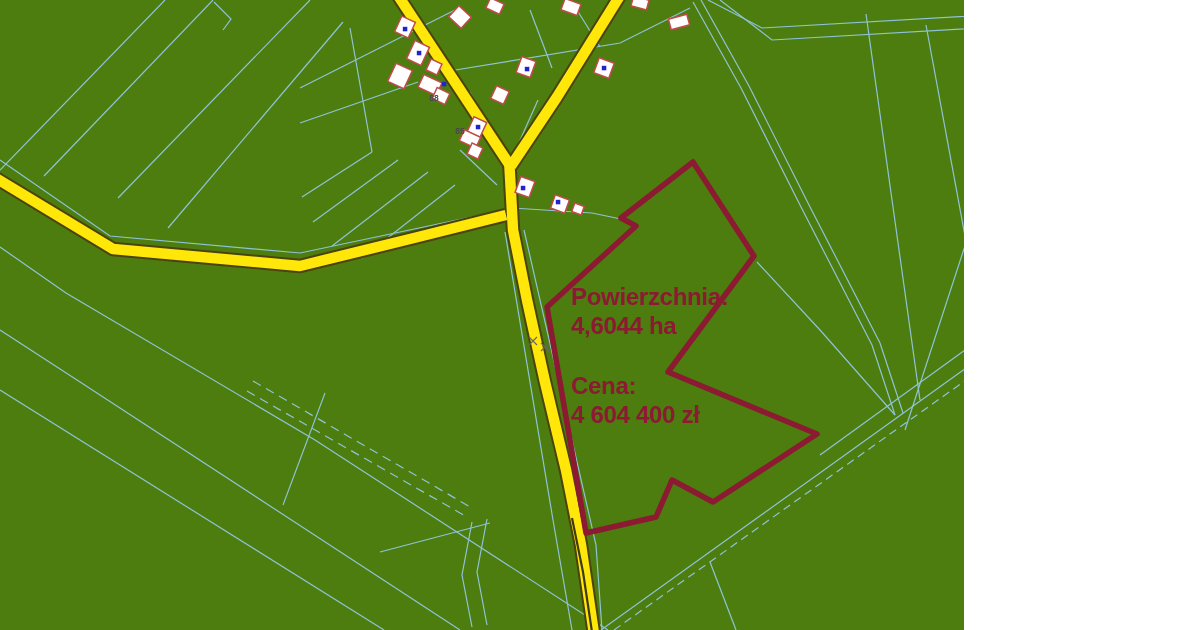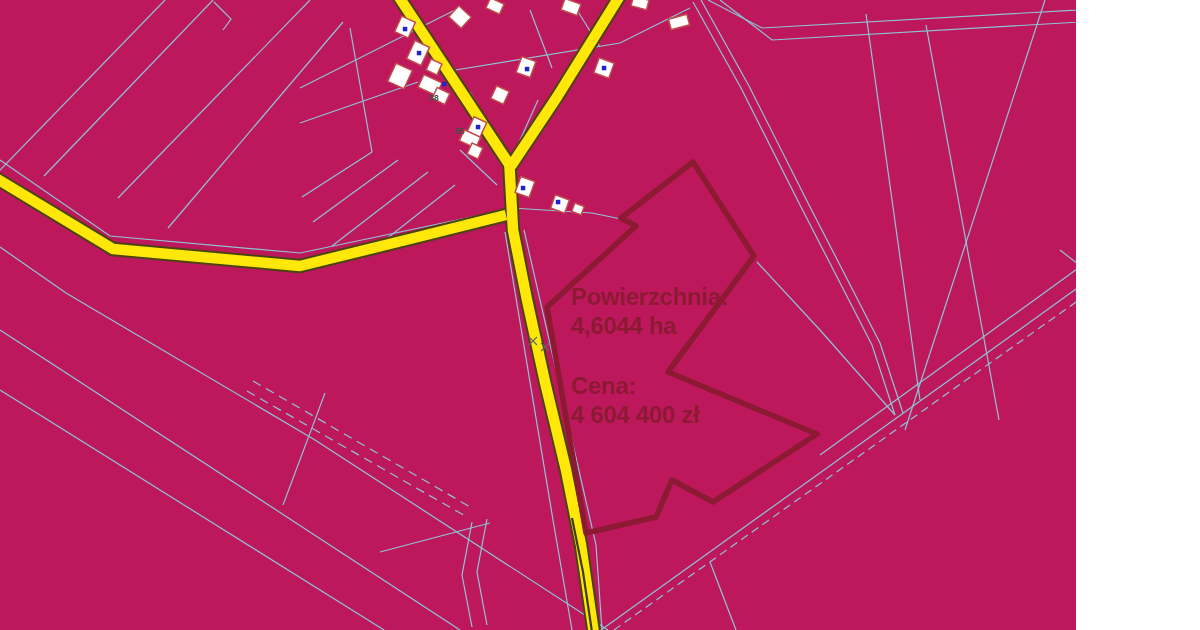--- a/index.html
+++ b/index.html
@@ -1,16 +1,16 @@
 <!DOCTYPE html>
 <html><head>
 <meta charset="utf-8">
 <style>
   html,body{margin:0;padding:0;background:#fff;}
-  .stage{position:relative;width:1076px;height:630px;overflow:hidden;background:#be185d;}
+  .stage{position:relative;width:964px;height:630px;overflow:hidden;background:#4d7c0f;}
   svg{display:block;}
   text{font-family:"Liberation Sans",sans-serif;}
   .ovl{font-weight:bold;font-size:24px;letter-spacing:-0.3px;}
   .hn{font-weight:bold;font-size:8.5px;text-anchor:middle;}
 </style>
 </head>
 <body>
 
 <div class="stage">
 <svg width="1200" height="630" viewBox="0 0 1200 630">

